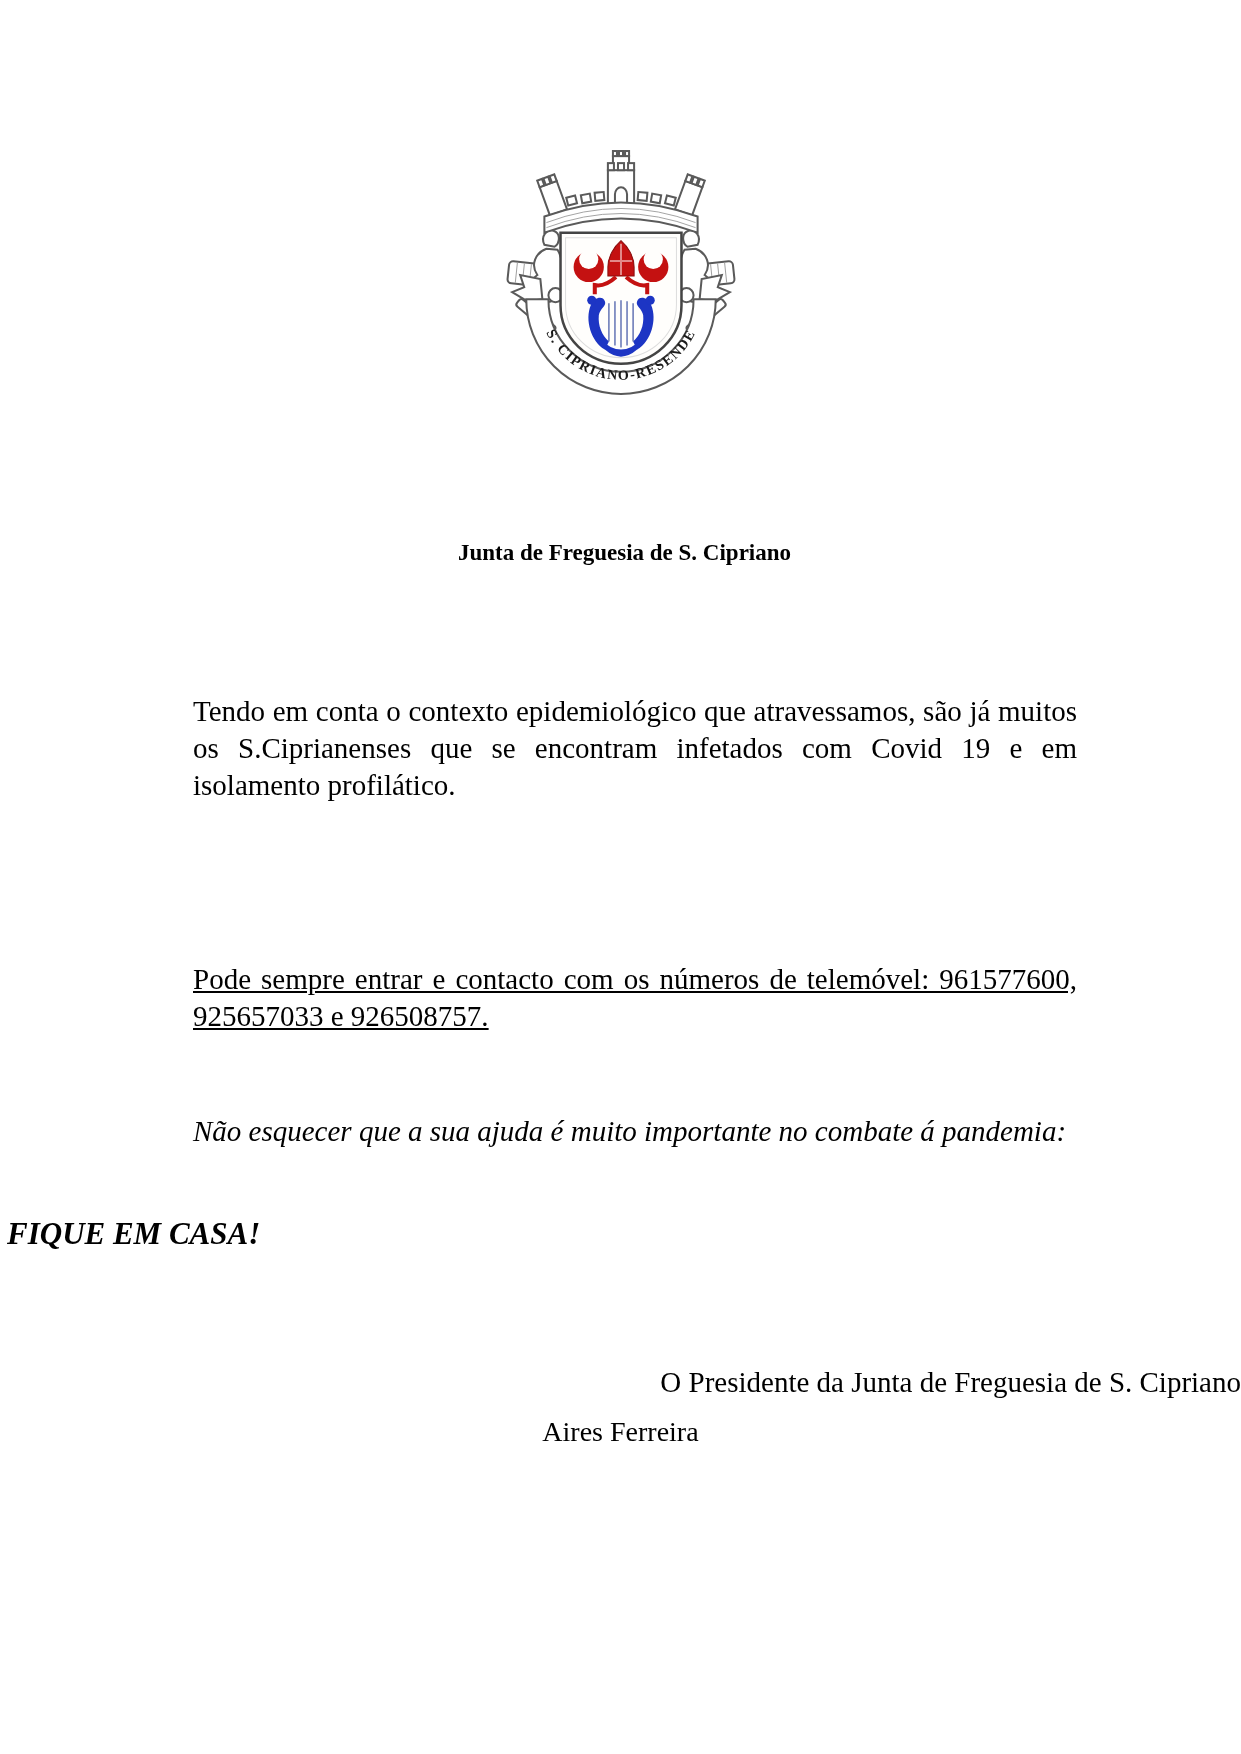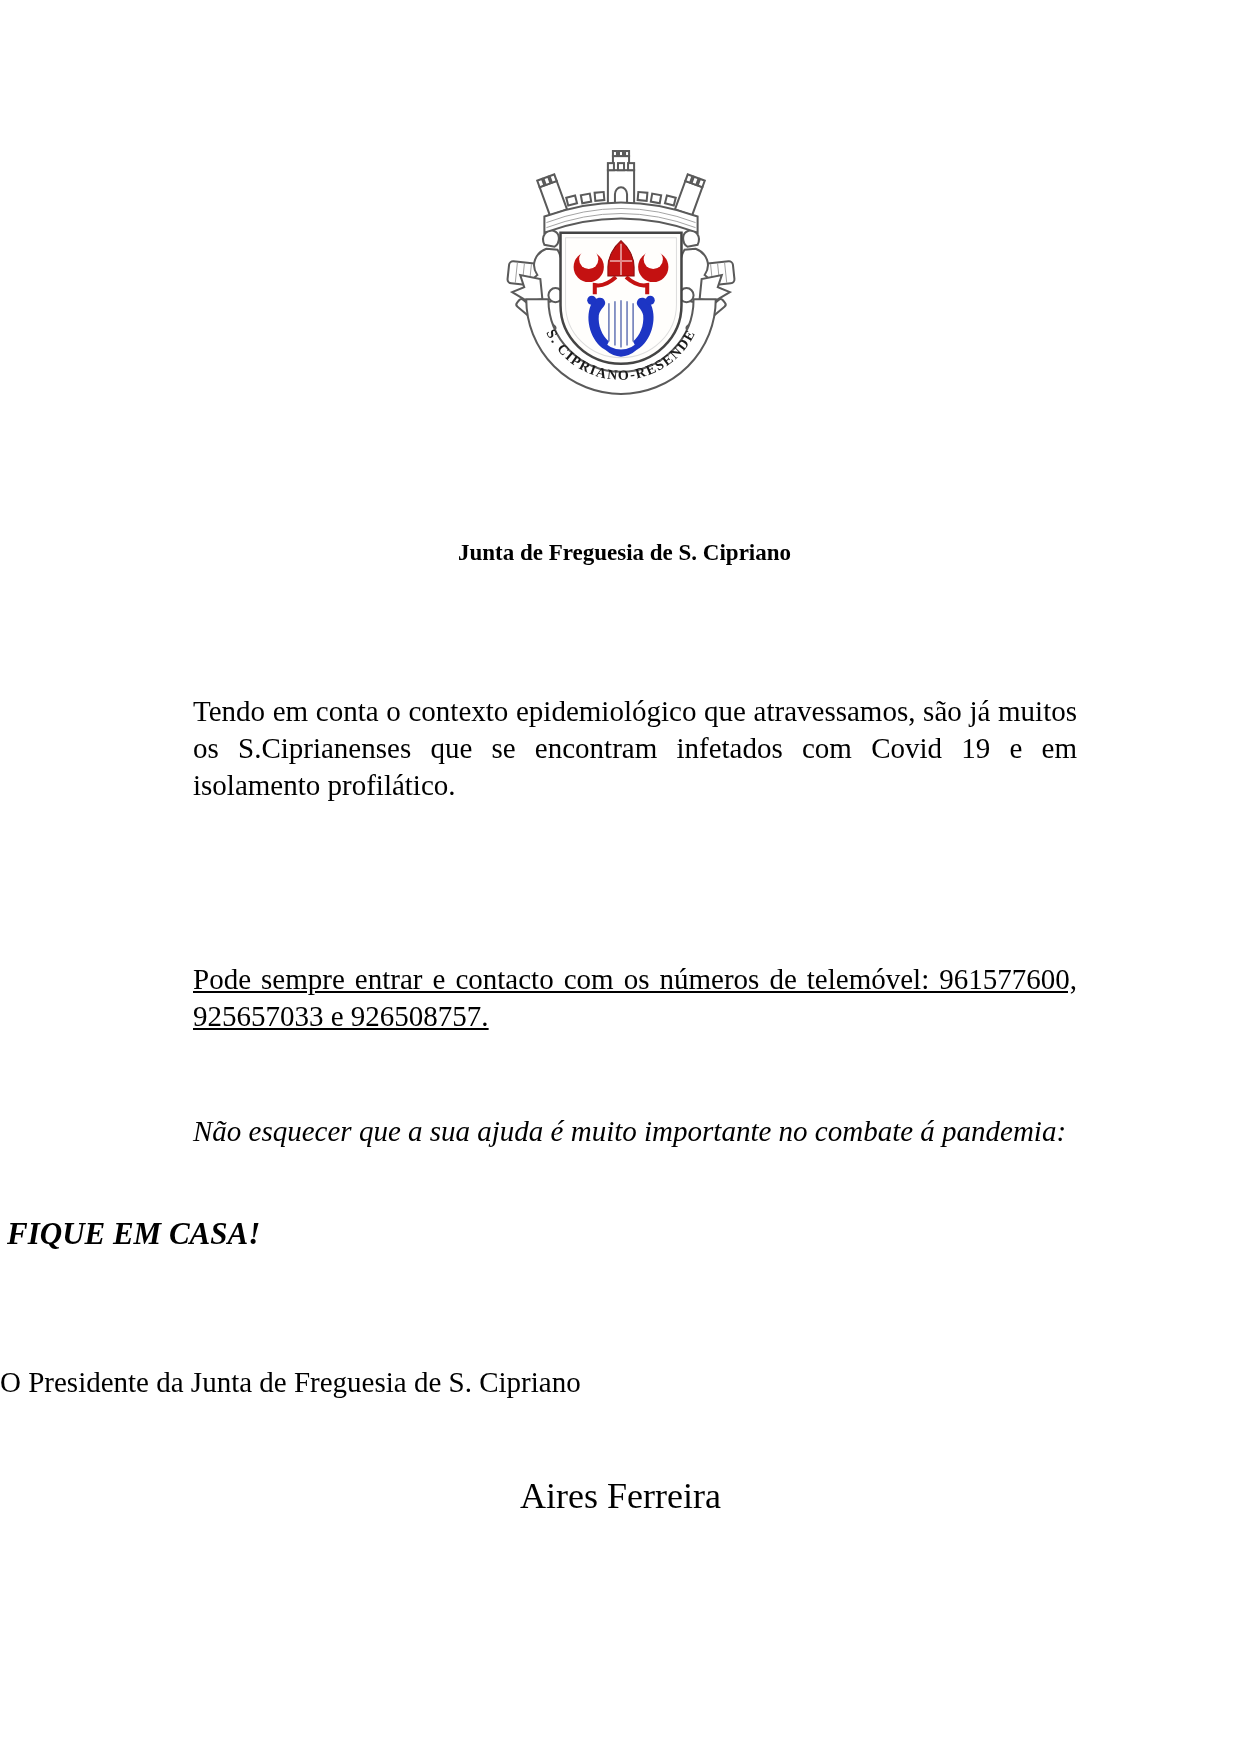--- a/index.html
+++ b/index.html
@@ -33,25 +33,25 @@
   .p2{top:829px;}
   .p3{top:945px;text-decoration:underline;}
   .p4{top:1097px;text-align:left;font-style:italic;}
   .slogan{
     position:absolute;top:1211px;left:0;width:100%;
     margin:7px;
     font-size:31px;line-height:32px;font-weight:bold;font-style:italic;
   }
   .sig-role{
     position:absolute;top:1366px;left:0;width:100%;
-    margin:0;text-align:left;font-size:29px;line-height:32px;
+    margin:0;text-align:right;font-size:29px;line-height:32px;
   }
   .sig-name{
-    position:absolute;top:1480px;left:0;width:100%;
-    margin:0;text-align:center;font-size:36px;line-height:32px;
+    position:absolute;top:1416px;left:0;width:100%;
+    margin:0;text-align:center;font-size:28px;line-height:32px;
   }
   .outline{fill:#ffffff;stroke:#5a5a5a;stroke-width:2;}
   .thin{stroke:#9a9a9a;stroke-width:0.9;fill:none;}
 </style>
 </head>
 <body>
 
 <div class="page">
 
   <div class="crest">

